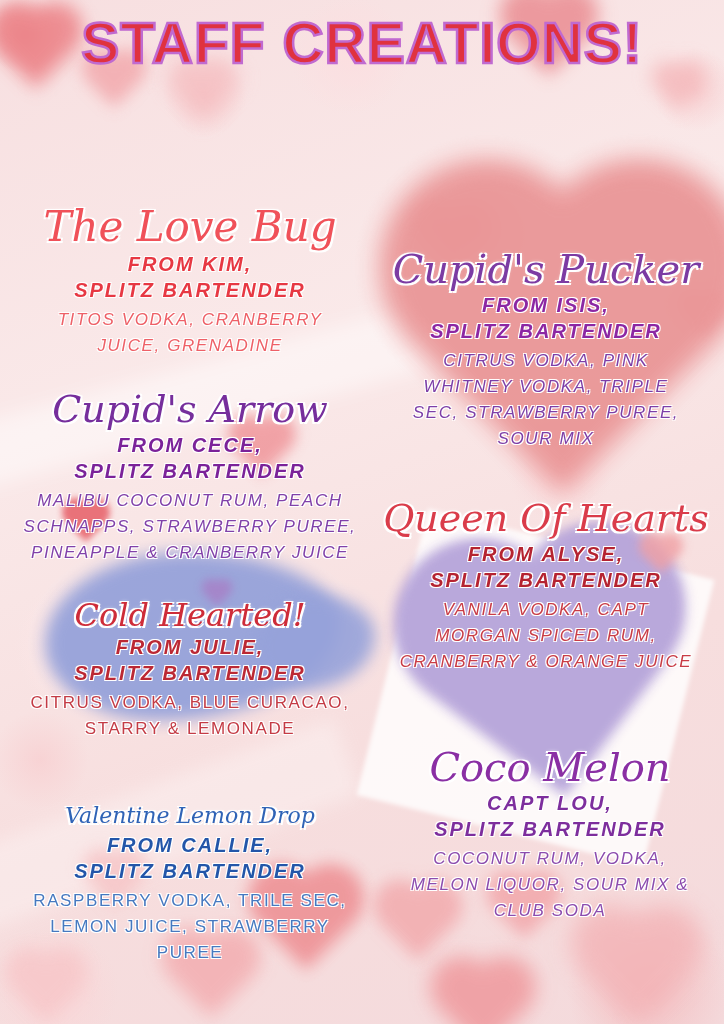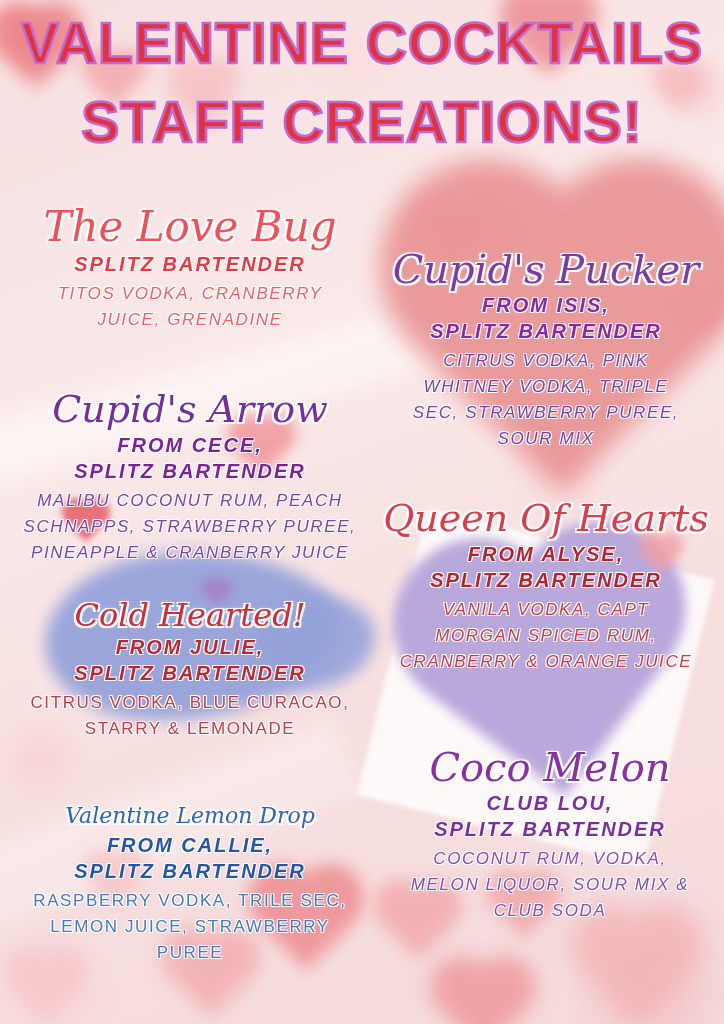--- a/index.html
+++ b/index.html
@@ -121,26 +121,26 @@
   <div class="heart" style="--s:68px; left:272px; top:888px; --c:#ee9296; --b:8px;  --o:.9;"></div>
   <div class="heart" style="--s:52px; left:392px; top:898px; --c:#f2abae; --b:8px;  --o:.85;"></div>
   <div class="heart" style="--s:44px; left:502px; top:886px; --c:#f2a4a8; --b:8px;  --o:.8;"></div>
   <div class="heart" style="--s:58px; left:182px; top:948px; --c:#f3aeb1; --b:9px;  --o:.85;"></div>
   <div class="heart" style="--s:48px; left:22px;  top:965px; --c:#f7c8ca; --b:9px;  --o:.9;"></div>
   <div class="heart" style="--s:78px; left:598px; top:932px; --c:#f3b3b6; --b:12px; --o:.8;"></div>
   <div class="heart" style="--s:38px; left:96px;  top:862px; --c:#f6c3c5; --b:8px;  --o:.8;"></div>
   <div class="heart" style="--s:62px; left:452px; top:978px; --c:#ef999d; --b:10px; --o:.85;"></div>
 
   <div class="page-title">
-    <div>VALENTINE COCKTAILS</div>
     <div>STAFF CREATIONS!</div>
   </div>
 
   <div class="entry" style="left: 25px; top: 203px; width: 330px; --title-c: #f05159; --from-c: #e73843; --ing-c: #ee6067;">
     <div class="script-title" style="font-size:42px;">The Love Bug</div>
+    <div class="from-line">FROM KIM,</div>
     <div class="role-line">SPLITZ BARTENDER</div>
     <div class="ingredients">TITOS VODKA, CRANBERRY
 JUICE, GRENADINE</div>
   </div>
 
   <div class="entry" style="left: 378px; top: 246px; width: 336px; --title-c: #7c3ba3; --from-c: #8c27a3; --ing-c: #7d3ea7;">
     <div class="script-title" style="font-size:40px;">Cupid's Pucker</div>
     <div class="from-line">FROM ISIS,</div>
     <div class="role-line">SPLITZ BARTENDER</div>
     <div class="ingredients">CITRUS VODKA, PINK
@@ -170,21 +170,21 @@
   <div class="entry upright" style="left: 20px; top: 597px; width: 340px; --title-c: #ce2c39; --from-c: #bb2834; --ing-c: #c43b45;">
     <div class="script-title" style="font-size:32px;">Cold Hearted!</div>
     <div class="from-line">FROM JULIE,</div>
     <div class="role-line">SPLITZ BARTENDER</div>
     <div class="ingredients">CITRUS VODKA, BLUE CURACAO,
 STARRY &amp; LEMONADE</div>
   </div>
 
   <div class="entry" style="left: 383px; top: 744px; width: 334px; --title-c: #8a2fa4; --from-c: #7d2e9d; --ing-c: #8c4cae;">
     <div class="script-title" style="font-size:40px;">Coco Melon</div>
-    <div class="from-line">CLUB LOU,</div>
+    <div class="from-line">CAPT LOU,</div>
     <div class="role-line">SPLITZ BARTENDER</div>
     <div class="ingredients">COCONUT RUM, VODKA,
 MELON LIQUOR, SOUR MIX &amp;
 CLUB SODA</div>
   </div>
 
   <div class="entry upright" style="left: 8px; top: 799px; width: 364px; --title-c: #2f63b6; --from-c: #2356a9; --ing-c: #4679c0;">
     <div class="script-title" style="font-size:22px; line-height:1.5;">Valentine Lemon Drop</div>
     <div class="from-line">FROM CALLIE,</div>
     <div class="role-line">SPLITZ BARTENDER</div>

